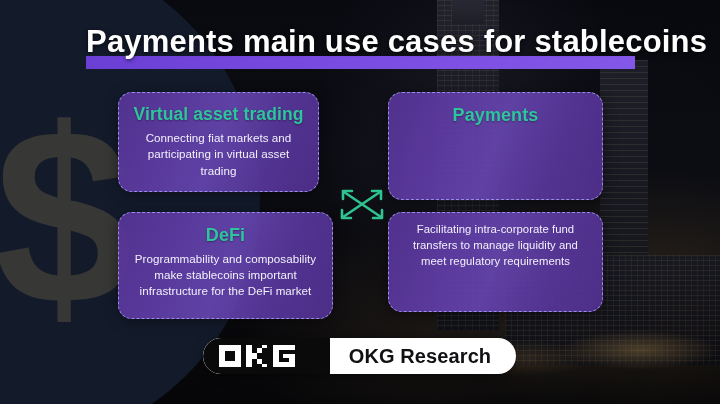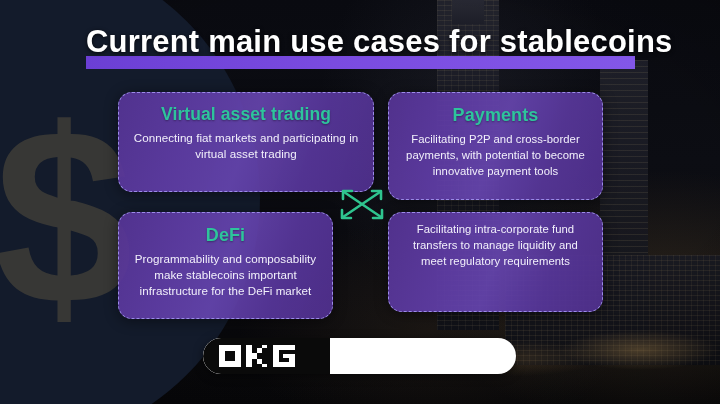--- a/index.html
+++ b/index.html
@@ -110,21 +110,21 @@
     border:1.6px dashed #9b8ce8;
     border-radius:14px;
     box-sizing:border-box;
     padding:8px 11px 9px;
     text-align:center;
     background:
       linear-gradient(110deg, rgba(86,52,150,.93) 0%, rgba(95,60,165,.93) 28%,
                       rgba(104,70,178,.90) 50%, rgba(88,55,155,.93) 74%, rgba(80,48,142,.94) 100%);
     box-shadow:0 2px 14px rgba(0,0,0,.45);
   }
-  .card-1{left:118px;top:92px;width:256px;height:100px;}
+  .card-1{left:118px;top:92px;width:201px;height:100px;}
   .card-2{left:388px;top:92px;width:215px;height:108px;}
   .card-3{left:118px;top:212px;width:215px;height:107px;}
   .card-4{left:388px;top:212px;width:215px;height:100px;}
 
   .card-title{
     font-size:18px;font-weight:700;
     color:#2ec49c;
     line-height:1.25;
     margin:3px 0 4px;
     letter-spacing:.1px;
@@ -179,31 +179,30 @@
   <div class="block-low"></div>
   <div class="glow-warm"></div>
   <div class="glow-warm2"></div>
   <div class="vignette"></div>
 
   <div class="navy-circle"></div>
   <div class="dollar">$</div>
 
   <div class="title-wrap">
     <div class="title-bar"></div>
-    <div class="title">Current main use cases for stablecoins</div>
+    <div class="title">Payments main use cases for stablecoins</div>
   </div>
 
   <div class="card card-1">
     <div class="card-title">Virtual asset trading</div>
     <div class="card-body">Connecting fiat markets and participating in virtual asset trading</div>
   </div>
 
   <div class="card card-2">
     <div class="card-title">Payments</div>
-    <div class="card-body">Facilitating P2P and cross-border payments,  with potential to become innovative payment tools</div>
   </div>
 
   <div class="card card-3">
     <div class="card-title">DeFi</div>
     <div class="card-body">Programmability and composability make stablecoins important infrastructure for the DeFi market</div>
   </div>
 
   <div class="card card-4">
     <div class="card-body">Facilitating intra-corporate fund transfers to manage liquidity and meet regulatory requirements</div>
   </div>
@@ -239,15 +238,18 @@
           <rect x="43" y="19" width="5" height="3"></rect>
 
           <rect x="54" y="0" width="22" height="5"></rect>
           <rect x="54" y="0" width="6" height="22"></rect>
           <rect x="54" y="17" width="22" height="5"></rect>
           <rect x="70" y="9" width="6" height="8"></rect>
           <rect x="64" y="9" width="12" height="4"></rect>
         </g>
       </svg>
     </div>
+    <div class="logo-right">
+      <span class="logo-text">OKG Research</span>
+    </div>
   </div>
 
 </div>
 
 </body></html>

